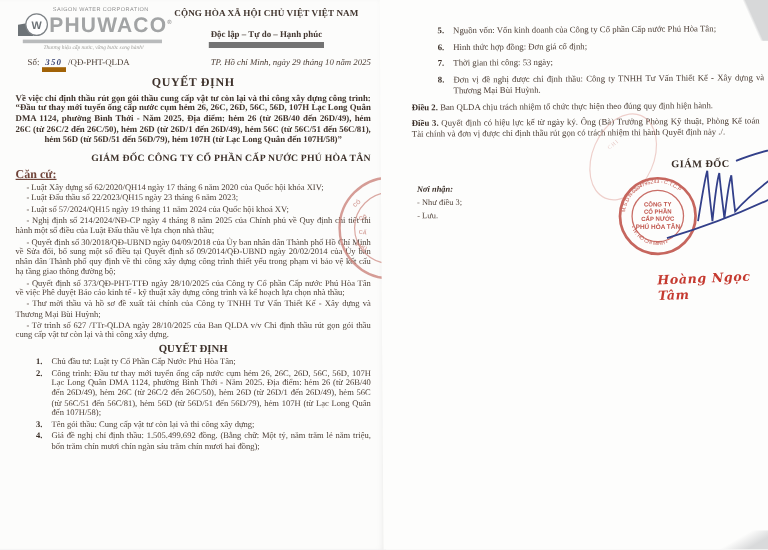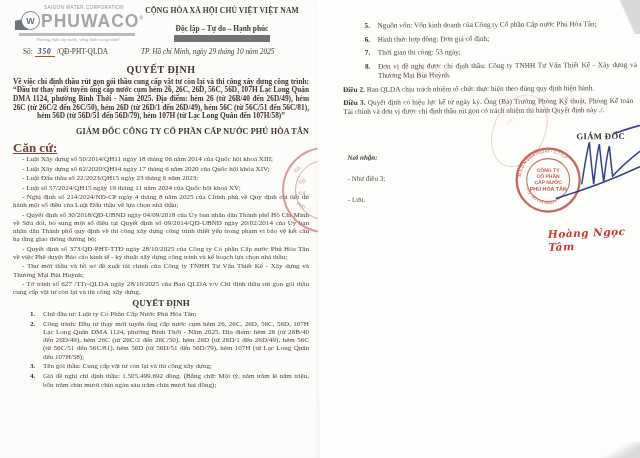--- a/index.html
+++ b/index.html
@@ -27,32 +27,32 @@
   .emblem { position:relative; width:26px; height:22px; flex:0 0 auto; }
   .emblem .flag { position:absolute; left:0; top:8px; width:13px; height:12px; background:#6d7377; clip-path:polygon(0 20%,100% 0,100% 100%,0 100%); }
   .emblem .ring { position:absolute; left:6px; top:1px; width:19px; height:19px; border:1.6px solid #7d8286; border-radius:50%; background:#fff; display:flex; align-items:center; justify-content:center; font-weight:bold; font-size:9px; color:#6d7377; font-family:"Liberation Sans",sans-serif; }
   .brand { font-family:"Liberation Sans","DejaVu Sans",sans-serif; font-weight:bold; font-size:17.5px; color:#a2a4a5; letter-spacing:1px; line-height:1; }
   .brand sup { font-size:5px; color:#9a9a9a; }
   .logo-rule { height:2.4px; background:#b9bbbc; margin:1px 0 1.5px 4px; }
   .logo-tagline { font-style:italic; font-size:4.5px; color:#9b9b98; text-align:center; padding-left:6px; white-space:nowrap; }
 
   .nat-block { flex:1; text-align:center; padding-top:2px; }
   .nat1 { font-weight:bold; font-size:7.6px; letter-spacing:.1px; color:#433730; }
-  .nat2 { font-weight:bold; font-size:7.4px; color:#433730; display:inline-block; border-bottom:7px solid #737373; padding:0 2px 1px; margin-top:1px; }
+  .nat2 { font-weight:bold; font-size:7.4px; color:#433730; display:inline-block; border-bottom:5px solid #737373; padding:0 2px 1px; margin-top:1px; }
 
   .num-row { display:flex; margin-top:6px; align-items:baseline; }
   .num-left { width:128px; padding-left:10px; font-size:7.4px; }
-  .hand-num { color:#37406f; font-style:italic; font-weight:bold; letter-spacing:1px; border-bottom:1px solid #a16207; padding:0 3px; }
-  .date-line { flex:1; text-align:left; font-style:italic; font-size:7.3px; color:#4b3d34; }
+  .hand-num { color:#37406f; font-style:italic; font-weight:bold; letter-spacing:1px; border-bottom:4px solid #a16207; padding:0 3px; }
+  .date-line { flex:1; text-align:right; font-style:italic; font-size:7.3px; color:#4b3d34; }
 
   .doc-title { text-align:center; font-weight:bold; font-size:10px; letter-spacing:.5px; margin-top:7px; color:#3e322b; }
   .subject { font-weight:bold; text-align:justify; text-align-last:center; margin-top:2px; font-size:7.35px; line-height:1.18; color:#41342c; }
 
   .director-line { text-align:right; font-weight:bold; font-size:8.1px; margin-top:6px; letter-spacing:.2px; color:#3e322b; }
-  .basis-label { font-weight:bold; text-decoration:underline; color:#70443a; margin-top:4px; font-size:13px; }
+  .basis-label { font-weight:bold; text-decoration:underline; color:#70443a; margin-top:4px; font-size:10px; }
   .basis p { text-indent:9px; text-align:justify; margin-bottom:1.2px; color:#4b3d34; }
 
   .doc-title2 { text-align:center; font-weight:bold; font-size:9px; color:#3e322b; margin-top:1px; }
   .article { text-align:justify; margin-top:1.5px; }
   .article b { color:#3a2e27; }
   ol.numlist { list-style:none; margin-top:2px; padding-left:17px; }
   ol.numlist li { display:flex; margin-bottom:1.6px; }
   ol.numlist .n { font-weight:bold; width:13px; flex:0 0 auto; color:#3a2e27; }
   ol.numlist .t { flex:1; text-align:justify; }
 
@@ -66,24 +66,24 @@
     position:absolute; left:318px; top:-2px; width:326px; height:462px;
     background:#fdfdfc; transform:rotate(-.4deg);
     padding:20px 6px 0 26px;
     font-size:7.3px; line-height:1.25;
   }
   .page-right ol.numlist { padding-left:22px; }
   .page-right ol.numlist li { margin-bottom:4.5px; }
   .page-right .article { margin-top:4.5px; padding-right:4px; }
 
   .sig-area { position:relative; height:210px; }
-  .signer-title { position:absolute; left:233px; top:17px; font-weight:bold; font-size:8.6px; letter-spacing:.4px; color:#3a2e27; }
+  .signer-title { position:absolute; left:216px; top:17px; font-weight:bold; font-size:8.6px; letter-spacing:.4px; color:#3a2e27; }
   .recipients { position:absolute; left:4px; top:38px; font-size:7px; }
   .recip-label { font-weight:bold; font-style:italic; color:#3a2e27;font-family:Liberation Serif, serif; }
-  .recip-item { margin-top:12px; color:#4b3d34; }
+  .recip-item { margin-top:2px; color:#4b3d34; }
 
   .seal { position:absolute; left:171px; top:32px; width:67px; height:67px; }
   .faint-seal { position:absolute; left:150px; top:-22px; width:52px; height:76px; border:1.6px solid #d98c83; border-radius:50%; opacity:.4; transform:rotate(24deg); }
   .faint-seal span { position:absolute; left:8px; top:28px; font-size:4.5px; color:#c4786f; transform:rotate(-62deg); letter-spacing:1px; }
 
   .sig-svg { position:absolute; left:150px; top:-14px; width:176px; height:130px; }
   .signer-name { position:absolute; left:204px; top:112px; font-style:italic; font-weight:bold; font-size:10.5px; color:#c53a30; transform:rotate(-2deg); letter-spacing:.5px; font-family:"DejaVu Serif","Liberation Serif",serif; }
 
   
   .corner-tr { position:absolute; right:0; top:0; width:26px; height:34px;
@@ -127,21 +127,20 @@
     </div>
 
     <div class="doc-title">QUYẾT ĐỊNH</div>
     <div class="subject">Về việc chỉ định thầu rút gọn gói thầu cung cấp vật tư còn lại và thi công xây dựng công trình: “Đầu tư thay mới tuyến ống cấp nước cụm hẻm 26, 26C, 26D, 56C, 56D, 107H Lạc Long Quân DMA 1124, phường Bình Thới - Năm 2025. Địa điểm: hẻm 26 (từ 26B/40 đến 26D/49), hẻm 26C (từ 26C/2 đến 26C/50),  hẻm 26D (từ 26D/1 đến 26D/49), hẻm 56C (từ 56C/51 đến 56C/81), hẻm 56D (từ 56D/51 đến 56D/79), hẻm 107H (từ Lạc Long Quân đến 107H/58)”</div>
 
     <div class="director-line">GIÁM ĐỐC CÔNG TY CỔ PHẦN CẤP NƯỚC PHÚ HÒA TÂN</div>
     <div class="basis-label">Căn cứ:</div>
 
     <div class="basis">
 
-    <p>- Luật Xây dựng số 50/2014/QH11 ngày 18 tháng 06 năm 2014 của Quốc hội khoá XIII;</p>
         <p>- Luật Xây dựng số 62/2020/QH14 ngày 17 tháng 6 năm 2020 của Quốc hội khóa XIV;</p>
         <p>- Luật Đấu thầu số 22/2023/QH15 ngày 23 tháng 6 năm 2023;</p>
         <p>- Luật số 57/2024/QH15 ngày 19 tháng 11 năm 2024 của Quốc hội khoá XV;</p>
         <p>- Nghị định số 214/2024/NĐ-CP ngày 4 tháng 8 năm 2025 của Chính phủ về Quy định chi tiết thi hành một số điều của Luật Đấu thầu về lựa chọn nhà thầu;</p>
         <p>- Quyết định số 30/2018/QĐ-UBND ngày 04/09/2018 của Ủy ban nhân dân Thành phố Hồ Chí Minh về Sửa đổi, bổ sung một số điều tại Quyết định số 09/2014/QĐ-UBND ngày 20/02/2014 của Ủy ban nhân dân Thành phố quy định về thi công xây dựng công trình thiết yếu trong phạm vi bảo vệ kết cấu hạ tầng giao thông đường bộ;</p>
         <p>- Quyết định số 373/QĐ-PHT-TTĐ ngày 28/10/2025 của Công ty Cổ phần Cấp nước Phú Hòa Tân về việc Phê duyệt Báo cáo kinh tế - kỹ thuật xây dựng công trình và kế hoạch lựa chọn nhà thầu;</p>
         <p>- Thư mời thầu và hồ sơ đề xuất tài chính của Công ty TNHH Tư Vấn Thiết Kế - Xây dựng và Thương Mại Bùi Huỳnh;</p>
         <p>- Tờ trình số 627 /TTr-QLDA ngày 28/10/2025 của Ban QLDA v/v Chỉ định thầu rút gọn gói thầu cung cấp vật tư còn lại và thi công xây dựng.</p>
       </div>
 

